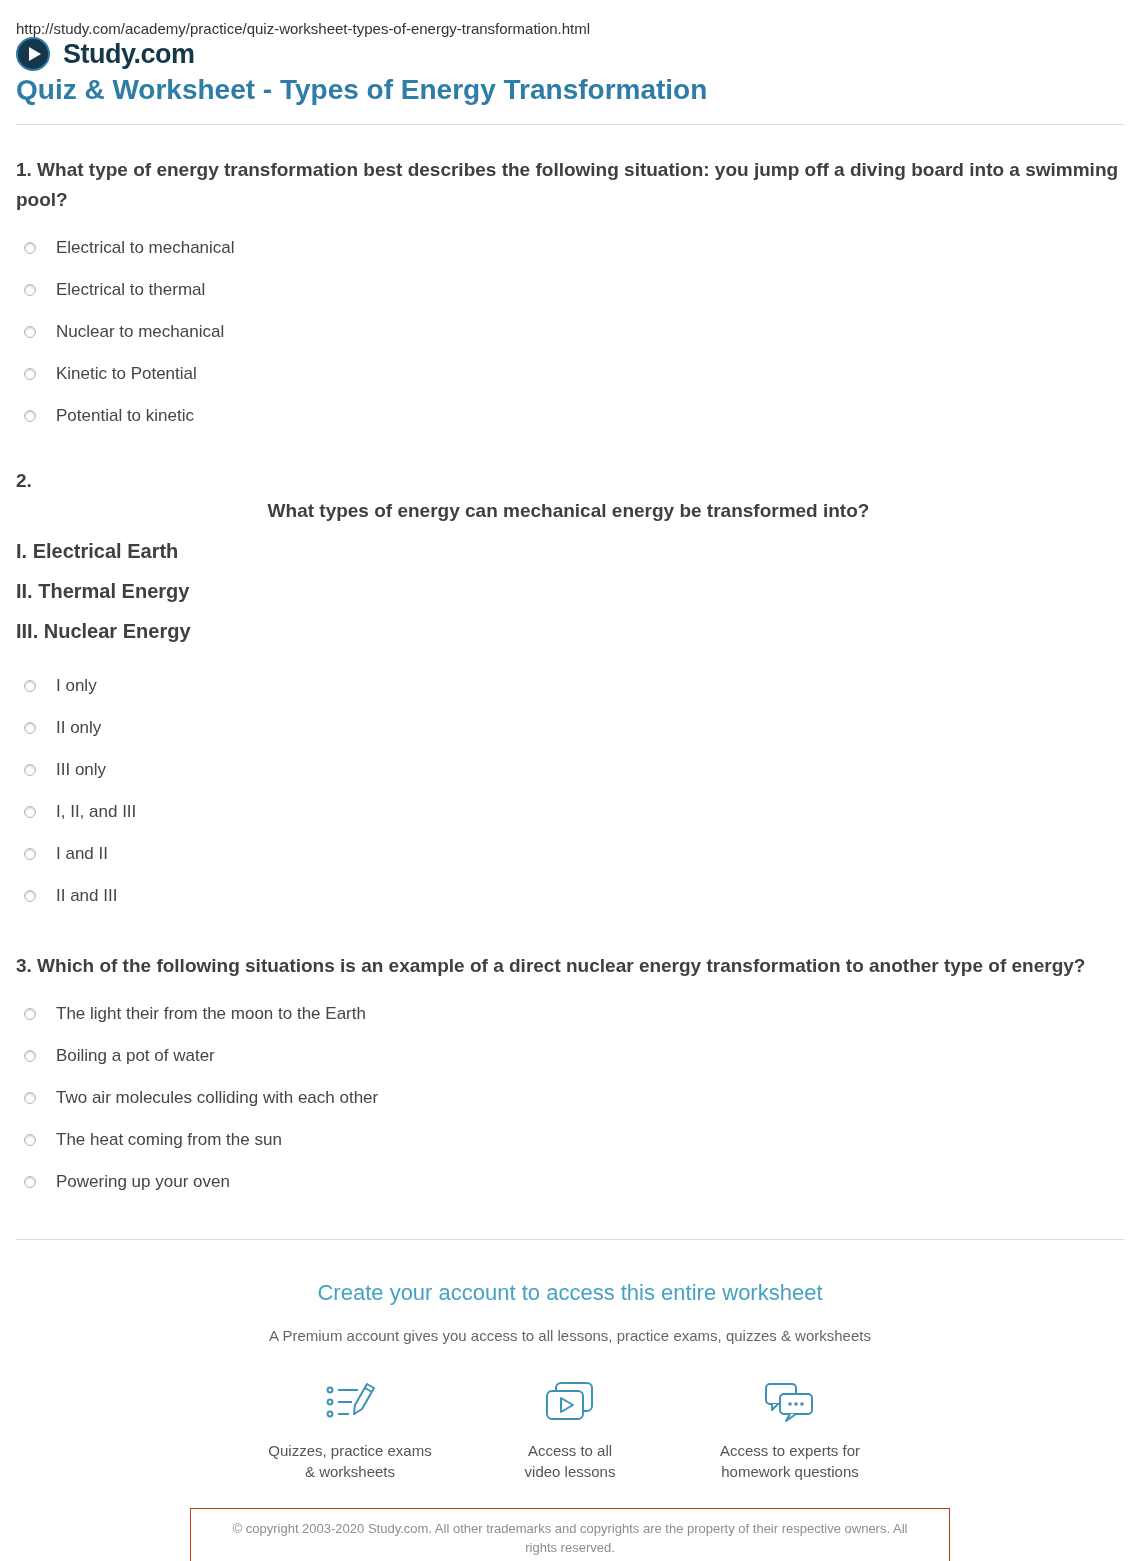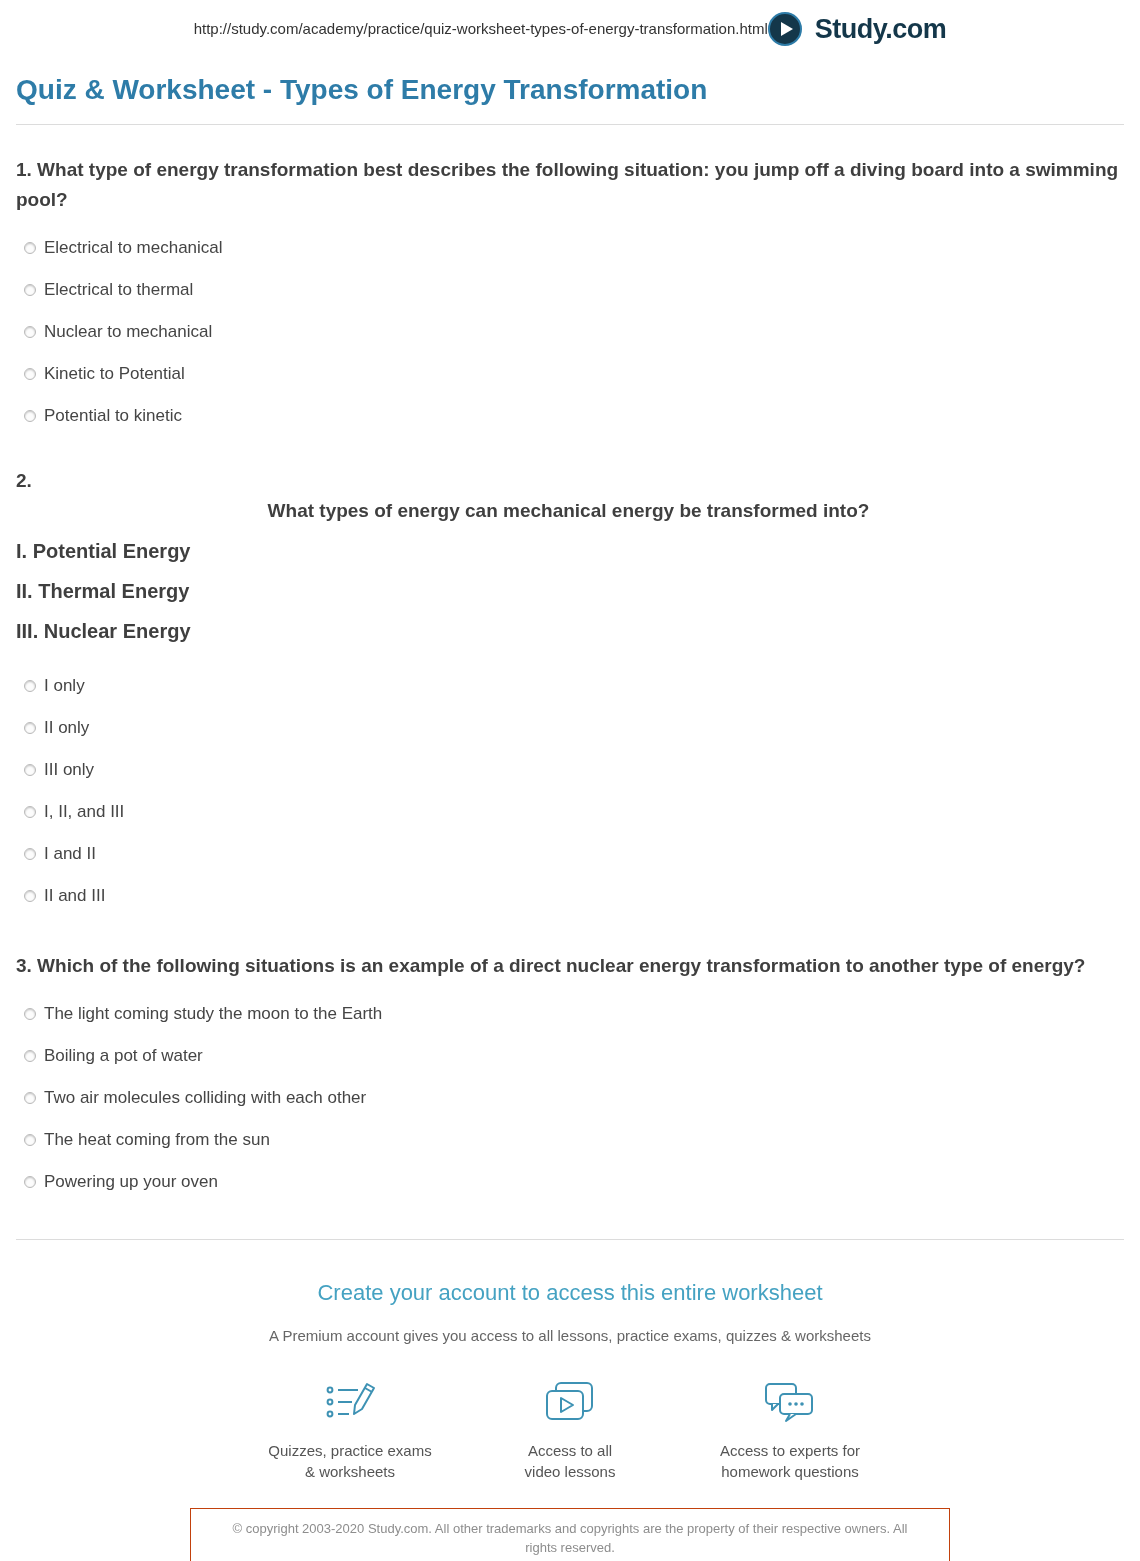--- a/index.html
+++ b/index.html
@@ -11,23 +11,24 @@
   .page {
     width:1140px;
     min-height:1561px;
     margin:0 auto;
     background:#fff;
     padding:12px 16px 10px 16px;
   }
   
   .top-row {
     display:flex;
-    justify-content:center;
+    justify-content:flex-start;
     align-items:flex-start;
     height:48px;
+    flex-direction:column;
   }
   .page-url {
     font-size:15px;
     color:#333;
     padding-top:8px;
   }
   .logo {
     display:flex;
     align-items:center;
     gap:13px;
@@ -74,21 +75,21 @@
     line-height:28px;
     margin-top:12px;
   }
   .options {
     margin-top:12px;
     margin-left:8px;
   }
   .option {
     display:flex;
     align-items:center;
-    gap:8px;
+    gap:20px;
     padding:10px 0;
     cursor:pointer;
   }
   .radio {
     width:12px;
     height:12px;
     border-radius:50%;
     border:1px solid #b9b9b9;
     background:#fcfcfc;
     box-shadow:inset 0 1px 2px rgba(0,0,0,0.22);
@@ -194,21 +195,21 @@
       <div class="option">
         <span class="radio"></span>
         <span class="option-label">Potential to kinetic</span>
       </div>
     </div>
   </div>
 
   <div class="question">
     <div class="q-number-line">2.</div>
     <div class="q-text" style="line-height:28px; margin-top:2px;text-align:center;">What types of energy can mechanical energy be transformed into?</div>
-    <div class="q-subline">I. Potential Energy</div>
+    <div class="q-subline">I. Electrical Earth</div>
     <div class="q-subline">II. Thermal Energy</div>
     <div class="q-subline">III. Nuclear Energy</div>
     <div class="options" style="margin-top:20px;">
       <div class="option">
         <span class="radio"></span>
         <span class="option-label">I only</span>
       </div>
       <div class="option">
         <span class="radio"></span>
         <span class="option-label">II only</span>
@@ -230,21 +231,21 @@
         <span class="option-label">II and III</span>
       </div>
     </div>
   </div>
 
   <div class="question" style="margin-top:34px;">
     <div class="q-text">3. Which of the following situations is an example of a direct nuclear energy transformation to another type of energy?</div>
     <div class="options">
       <div class="option">
         <span class="radio"></span>
-        <span class="option-label">The light coming study the moon to the Earth</span>
+        <span class="option-label">The light their from the moon to the Earth</span>
       </div>
       <div class="option">
         <span class="radio"></span>
         <span class="option-label">Boiling a pot of water</span>
       </div>
       <div class="option">
         <span class="radio"></span>
         <span class="option-label">Two air molecules colliding with each other</span>
       </div>
       <div class="option">

